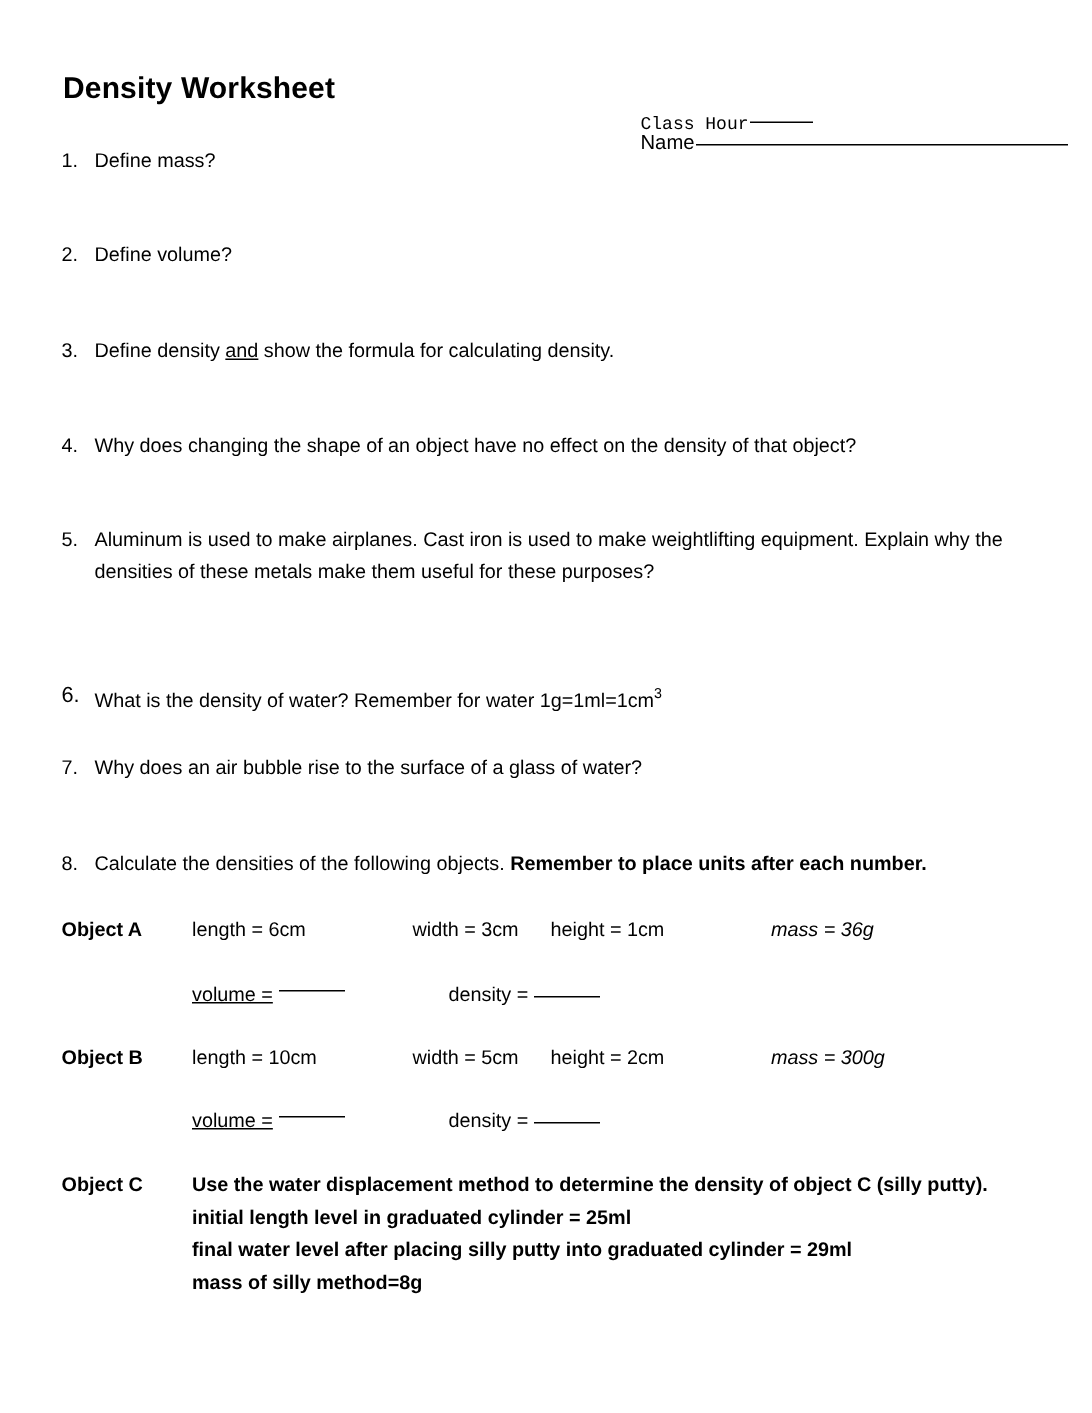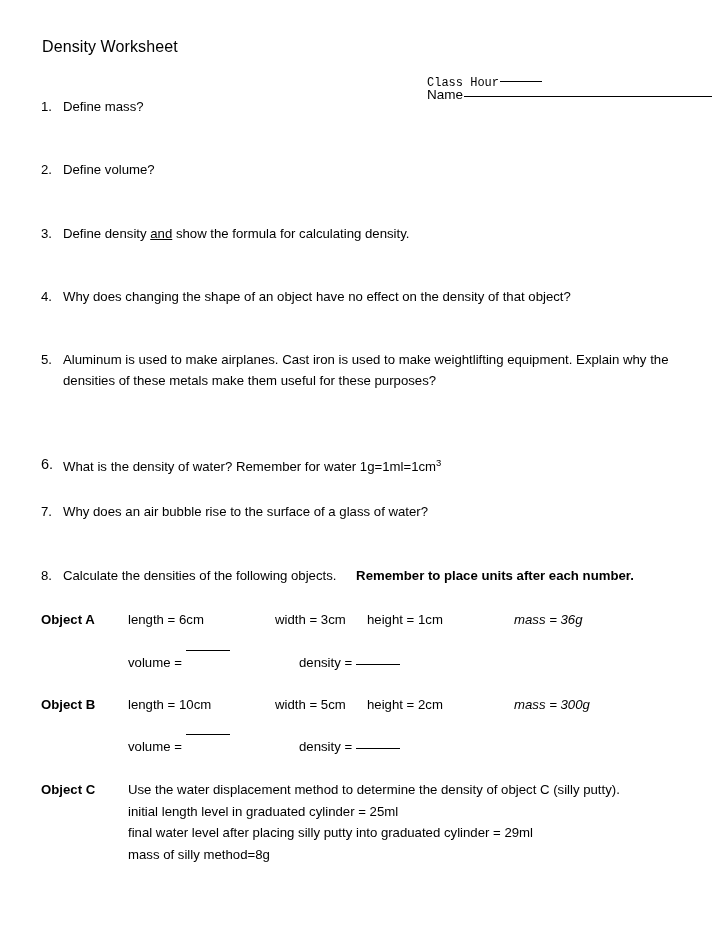--- a/index.html
+++ b/index.html
@@ -21,23 +21,23 @@
     width: 728px;
     height: 942px;
     overflow: hidden;
     background: #ffffff;
   }
 
   
   .doc-title {
     position: absolute;
     left: 42px;
-    top: 36px;
-    font-size: 16px;
-    font-weight: normal;
+    top: 48px;
+    font-size: 20px;
+    font-weight: bold;
     letter-spacing: 0.1px;
     line-height: 22px;
     white-space: nowrap;
   }
   .name-line {
     position: absolute;
     left: 427px;
     top: 51px;
     font-size: 13.5px;
     line-height: 18px;
@@ -83,21 +83,21 @@
     align-items: flex-start;
   }
   .q .num {
     flex: 0 0 auto;
     width: 22px;
   }
   .q .txt {
     flex: 1 1 auto;
   }
   .q u { text-decoration: underline; }
-  .q b { font-weight: bold; margin-left: 16px; }
+  .q b { font-weight: bold; }
   sup {
     font-size: 0.72em;
     vertical-align: super;
     line-height: 0;
   }
 
   #q1 { left: 41px; top: 96px;  width: 400px; }
   #q2 { left: 41px; top: 159px; width: 400px; }
   #q3 { left: 41px; top: 223px; width: 520px; }
   #q4 { left: 41px; top: 286px; width: 640px; }
@@ -128,21 +128,21 @@
   .obj-row .c4 { position: absolute; left: 473px; font-style: italic; }
 
   .vd-row {
     position: absolute;
     left: 41px;
     font-size: 13.2px;
     line-height: 21px;
     white-space: nowrap;
     width: 660px;
   }
-  .vd-row .v { position: absolute; left: 87px; display: flex; align-items: flex-start; }
+  .vd-row .v { position: absolute; left: 87px; display: flex; align-items: center; text-decoration: underline; }
   .vd-row .d { position: absolute; left: 258px; display: flex; align-items: baseline; }
   .vd-row .blank {
     display: inline-block;
     width: 44px;
     border-bottom: 1px solid #000;
     margin-left: 4px;
     position: relative;
     top: -2px;
   }
 
@@ -163,21 +163,21 @@
   #objC .label {
     position: absolute;
     left: 0;
     top: 0;
     font-weight: bold;
     text-align: center;
   }
   #objC .lines {
     margin-left: 87px;
   }
-  #objC .lines div { white-space: nowrap; }
+  #objC .lines div { white-space: nowrap; font-weight: bold; }
 </style>
 </head>
 <body>
 
 <div class="page">
 
   <div class="doc-title">Density Worksheet</div>
 
   <div class="name-line">
     <span class="lbl">Name</span>

